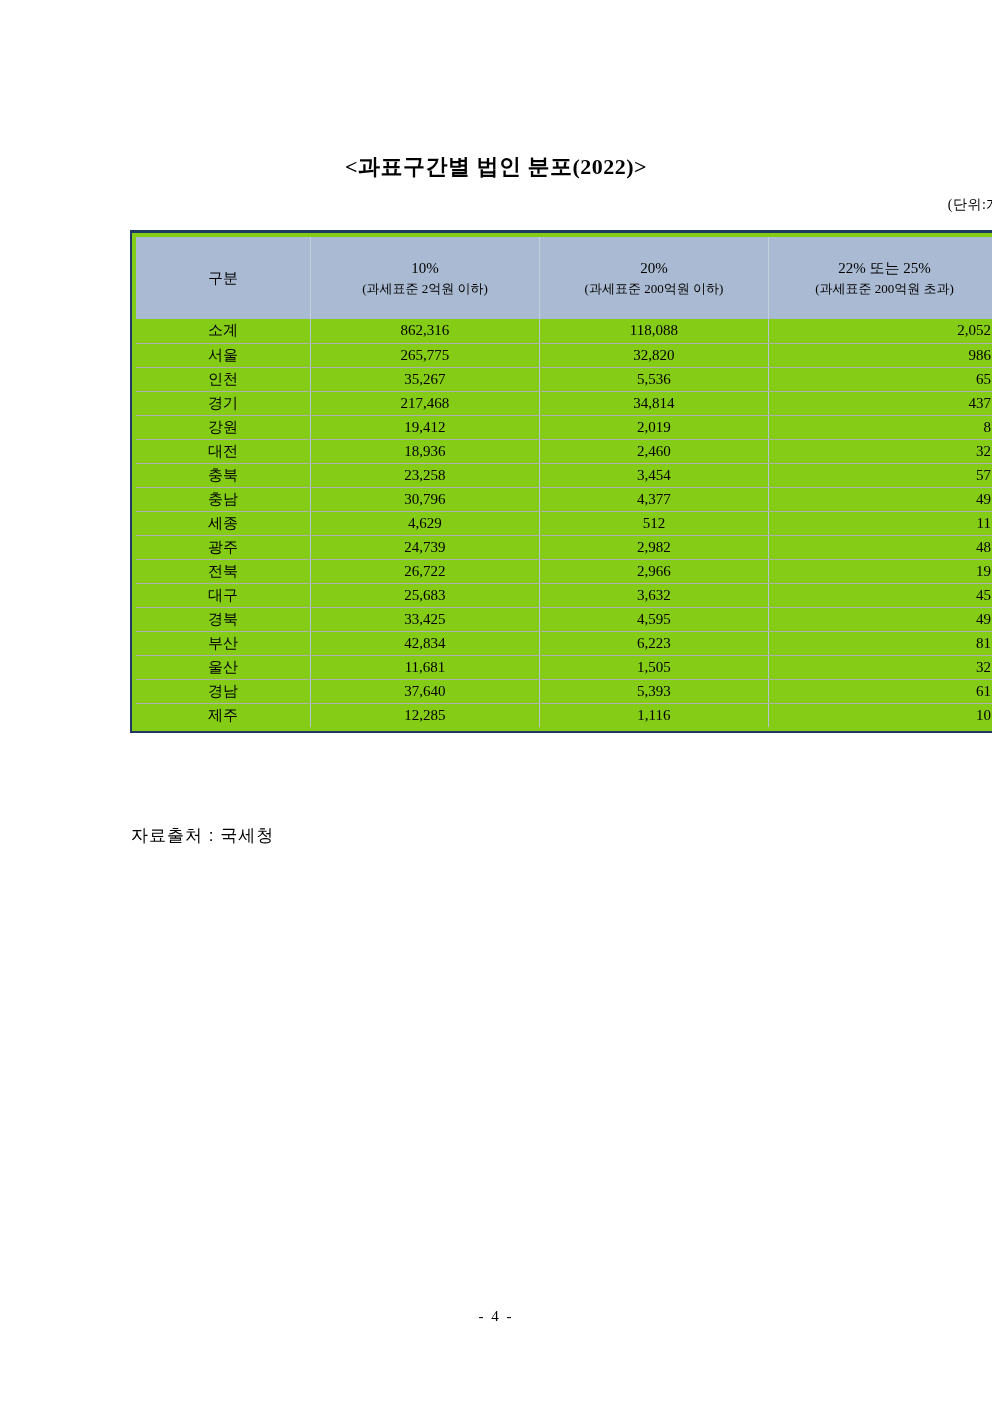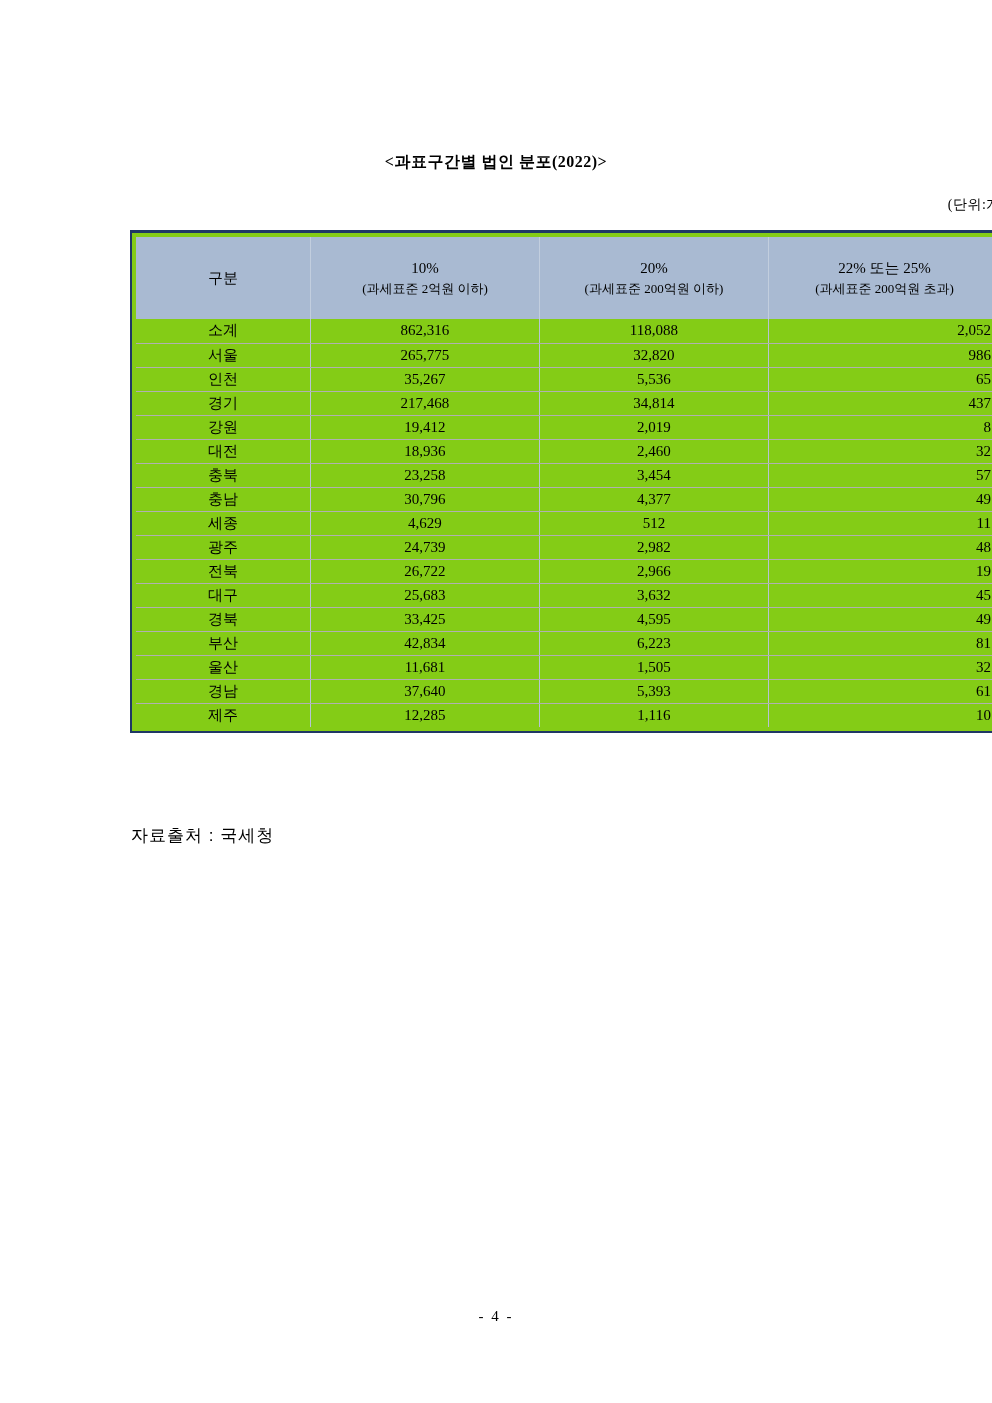--- a/index.html
+++ b/index.html
@@ -11,21 +11,21 @@
   }
   *{box-sizing:border-box;margin:0;padding:0;}
   html,body{width:992px;height:1403px;background:#ffffff;}
   body{
     position:relative;
     font-family:"Liberation Serif","DejaVu Serif",serif;
     color:#000;
   }
   .title{
     position:absolute;top:152px;left:0;width:100%;
-    text-align:center;font-size:16px;font-weight:bold;
+    text-align:center;font-size:22px;font-weight:bold;
     letter-spacing:0.5px;
   }
   .content{
     position:absolute;left:130px;top:194px;width:876px;
   }
   .unit{
     text-align:right;font-size:14px;line-height:22px;
     margin-bottom:14px;letter-spacing:0.5px;
   }
   .table-wrap{

